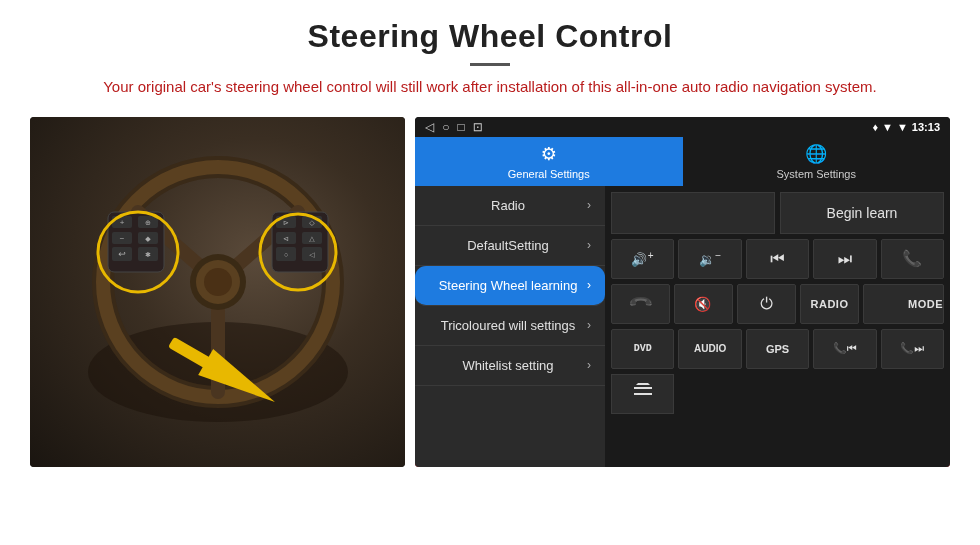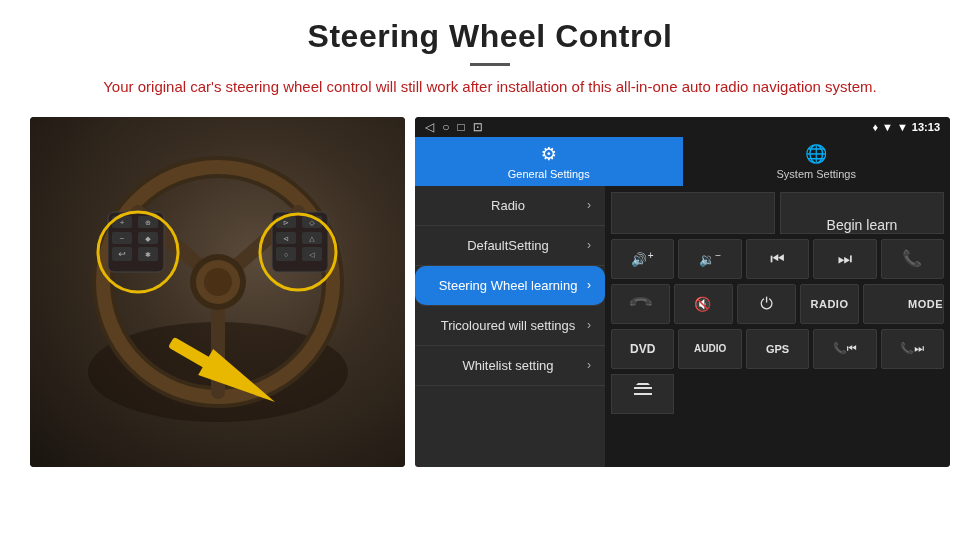--- a/index.html
+++ b/index.html
@@ -160,21 +160,21 @@
       border: 1px solid #3a3a3a;
       height: 42px;
     }
     .begin-learn-btn {
       flex: 1;
       background: #2b2b2b;
       border: 1px solid #3a3a3a;
       color: #e0e0e0;
       font-size: 14px;
       display: flex;
-      align-items: flex-end;
+      align-items: center;
       justify-content: center;
       cursor: pointer;
       height: 42px;
     }
 
     
     .btn-grid {
       display: grid;
       grid-template-columns: repeat(5, 1fr);
       gap: 4px;
@@ -381,21 +381,21 @@
             </div>
             <div class="ctrl-btn" style="font-size:11px; font-weight:bold; letter-spacing:0.5px;">
               <span>RADIO</span>
             </div>
             <div class="ctrl-btn" style="font-size:11px; font-weight:bold; letter-spacing:0.5px;padding-left:44px;">
               <span>MODE</span>
             </div>
           </div>
 
           <div class="btn-grid">
-            <div class="ctrl-btn" style="font-size:12px; font-weight:bold;">
+            <div class="ctrl-btn" style="font-size:10px; font-weight:bold;font-family:Liberation Mono, monospace;">
               <span>DVD</span>
             </div>
             <div class="ctrl-btn" style="font-size:10px; font-weight:bold;">
               <span>AUDIO</span>
             </div>
             <div class="ctrl-btn" style="font-size:11px; font-weight:bold;">
               <span>GPS</span>
             </div>
             <div class="ctrl-btn">
               <span style="font-size:11px;">📞⏮</span>

